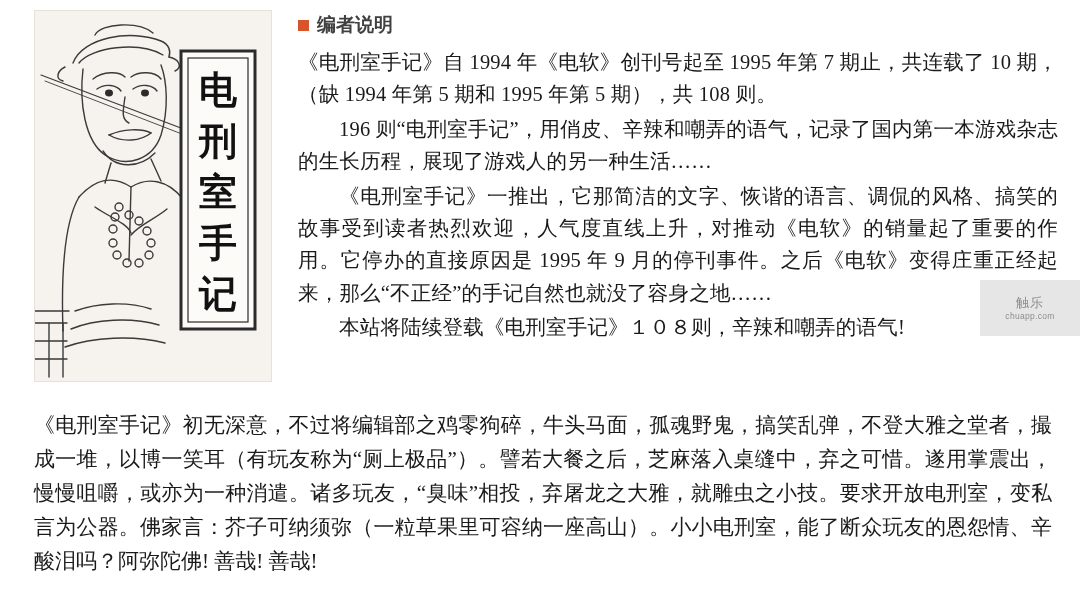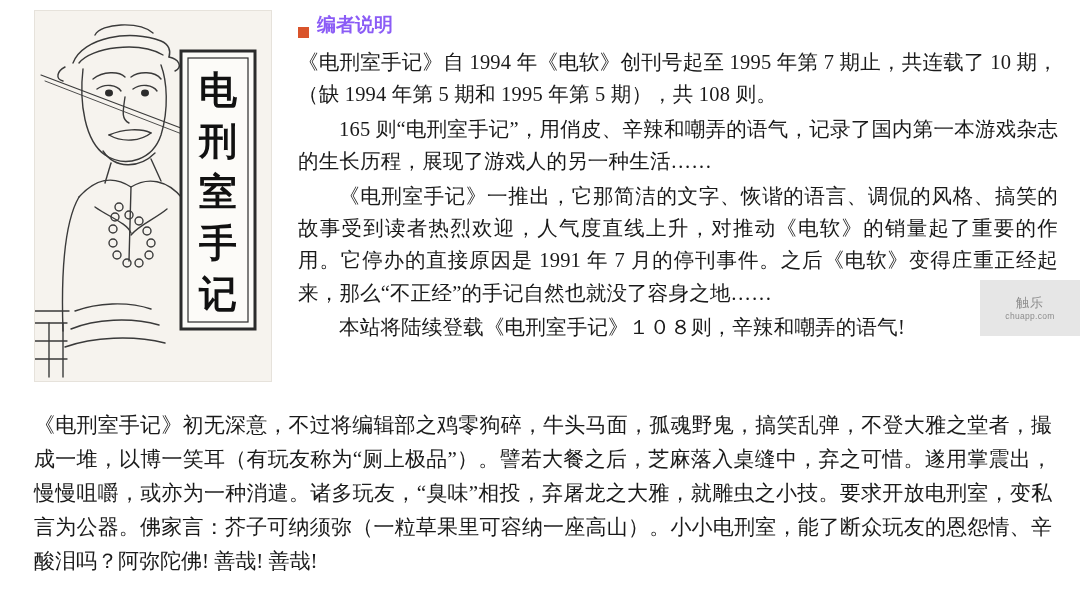--- a/index.html
+++ b/index.html
@@ -39,25 +39,25 @@
   }
   .illus svg { display: block; }
   
   .textcol {
     flex: 1 1 auto;
     padding-left: 26px;
     box-sizing: border-box;
   }
   .sec-head {
     display: flex;
-    align-items: flex-end;
+    align-items: center;
     font-family: "Liberation Sans", "DejaVu Sans", sans-serif;
     font-weight: bold;
     font-size: 19px;
-    color: #8b5cf6;
+    color: #404040;
     margin: 2px 0 8px 0;
   }
   .sec-head .bullet {
     display: inline-block;
     width: 11px;
     height: 11px;
     background: #d9542b;
     margin-right: 8px;
     flex: 0 0 auto;
   }
@@ -193,22 +193,22 @@
       </svg>
     </div>
 
     <div class="textcol">
       <div class="sec-head">
         <span class="bullet"></span>
         <span>编者说明</span>
       </div>
 
       <p class="body">《电刑室手记》自 1994 年《电软》创刊号起至 1995 年第 7 期止，共连载了 10 期，（缺 1994 年第 5 期和 1995 年第 5 期），共 108 则。</p>
-      <p class="body indent">165 则“电刑室手记”，用俏皮、辛辣和嘲弄的语气，记录了国内第一本游戏杂志的生长历程，展现了游戏人的另一种生活……</p>
-      <p class="body indent">《电刑室手记》一推出，它那简洁的文字、恢谐的语言、调侃的风格、搞笑的故事受到读者热烈欢迎，人气度直线上升，对推动《电软》的销量起了重要的作用。它停办的直接原因是 1991 年 7 月的停刊事件。之后《电软》变得庄重正经起来，那么“不正经”的手记自然也就没了容身之地……</p>
+      <p class="body indent">196 则“电刑室手记”，用俏皮、辛辣和嘲弄的语气，记录了国内第一本游戏杂志的生长历程，展现了游戏人的另一种生活……</p>
+      <p class="body indent">《电刑室手记》一推出，它那简洁的文字、恢谐的语言、调侃的风格、搞笑的故事受到读者热烈欢迎，人气度直线上升，对推动《电软》的销量起了重要的作用。它停办的直接原因是 1995 年 9 月的停刊事件。之后《电软》变得庄重正经起来，那么“不正经”的手记自然也就没了容身之地……</p>
       <p class="body indent">本站将陆续登载《电刑室手记》１０８则，辛辣和嘲弄的语气!</p>
     </div>
   </div>
 
   <div class="lower">《电刑室手记》初无深意，不过将编辑部之鸡零狗碎，牛头马面，孤魂野鬼，搞笑乱弹，不登大雅之堂者，撮成一堆，以博一笑耳（有玩友称为“厕上极品”）。譬若大餐之后，芝麻落入桌缝中，弃之可惜。遂用掌震出，慢慢咀嚼，或亦为一种消遣。诸多玩友，“臭味”相投，弃屠龙之大雅，就雕虫之小技。要求开放电刑室，变私言为公器。佛家言：芥子可纳须弥（一粒草果里可容纳一座高山）。小小电刑室，能了断众玩友的恩怨情、辛酸泪吗？阿弥陀佛! 善哉! 善哉!</div>
 
   <div class="watermark">
     <div class="wm-cn">触乐</div>
     <div class="wm-en">chuapp.com</div>
   </div>

